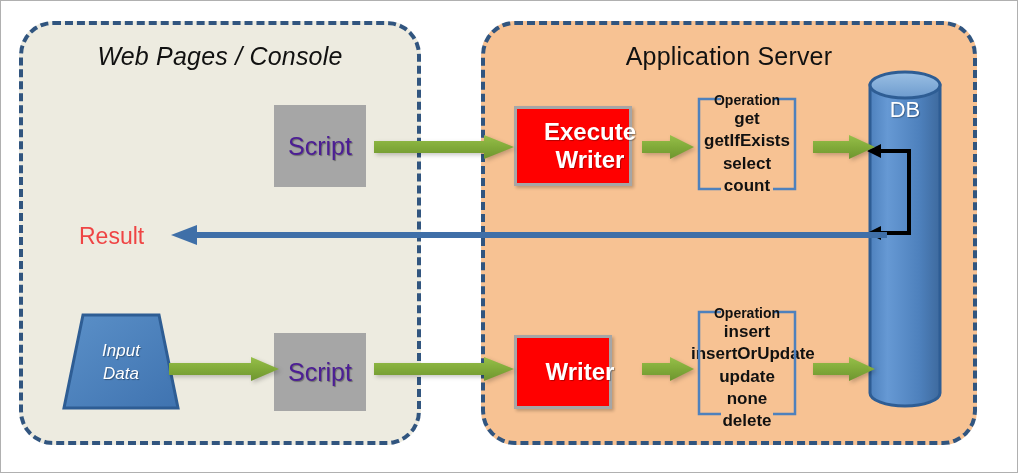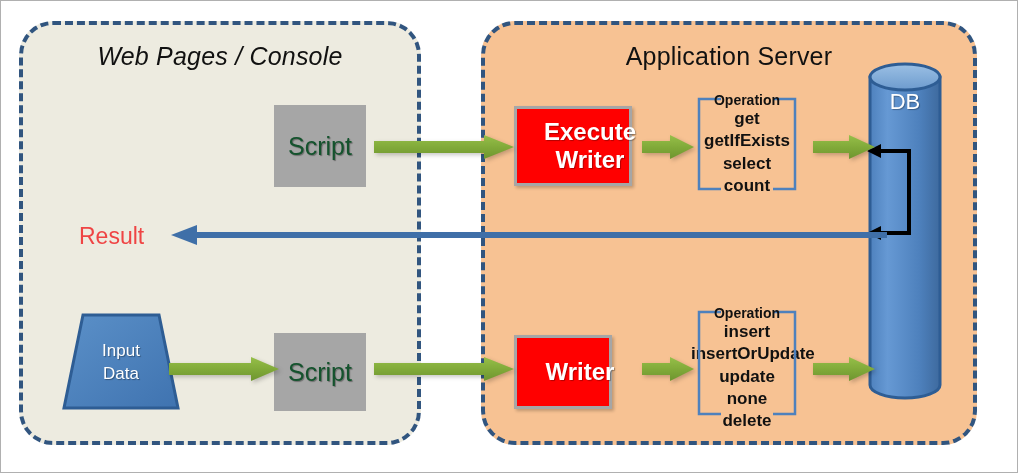--- a/index.html
+++ b/index.html
@@ -54,21 +54,21 @@
   #panel-client .panel-title { top: 17px; font-style: italic; }
   #panel-server .panel-title { top: 17px; }
 
   
   .script-box {
     position: absolute;
     background: #A6A6A6;
     display: flex;
     align-items: center;
     justify-content: center;
-    color: #14532d;
+    color: #4c1d95;
     font-size: 25px;
     text-shadow: 1px 1px 1px rgba(0,0,0,.35);
   }
   #script-top {
     left: 273px;
     top: 104px;
     width: 92px;
     height: 82px;
   }
   #script-bottom {
@@ -117,20 +117,21 @@
   }
   .green-arrow svg { display: block; width: 100%; height: 100%; }
 
   
   #input-data {
     position: absolute;
     left: 60px;
     top: 311px;
     width: 120px;
     height: 99px;
+    font-style: italic;
   }
   #input-data svg { display:block; width:100%; height:100%; }
   #input-data .label {
     position: absolute;
     left: 0; right: 0;
     top: 28px;
     text-align: center;
     color: #ffffff;
     font-size: 17px;
     line-height: 1.35;
@@ -163,21 +164,21 @@
     pointer-events: none;
   }
   .op-bracket svg { display:block; width:100%; height:100%; }
   #op-query  { left: 690px; top: 92px;  width: 112px; height: 102px; }
   #op-writer { left: 690px; top: 305px; width: 112px; height: 114px; }
 
   
   #db-cylinder {
     position: absolute;
     left: 866px;
-    top: 60px;
+    top: 68px;
     width: 76px;
     height: 340px;
   }
   #db-cylinder svg { display:block; width:100%; height:100%; }
   #db-cylinder .db-label {
     position: absolute;
     left: 0; right: 0;
     top: 28px;
     text-align: center;
     color: #ffffff;

